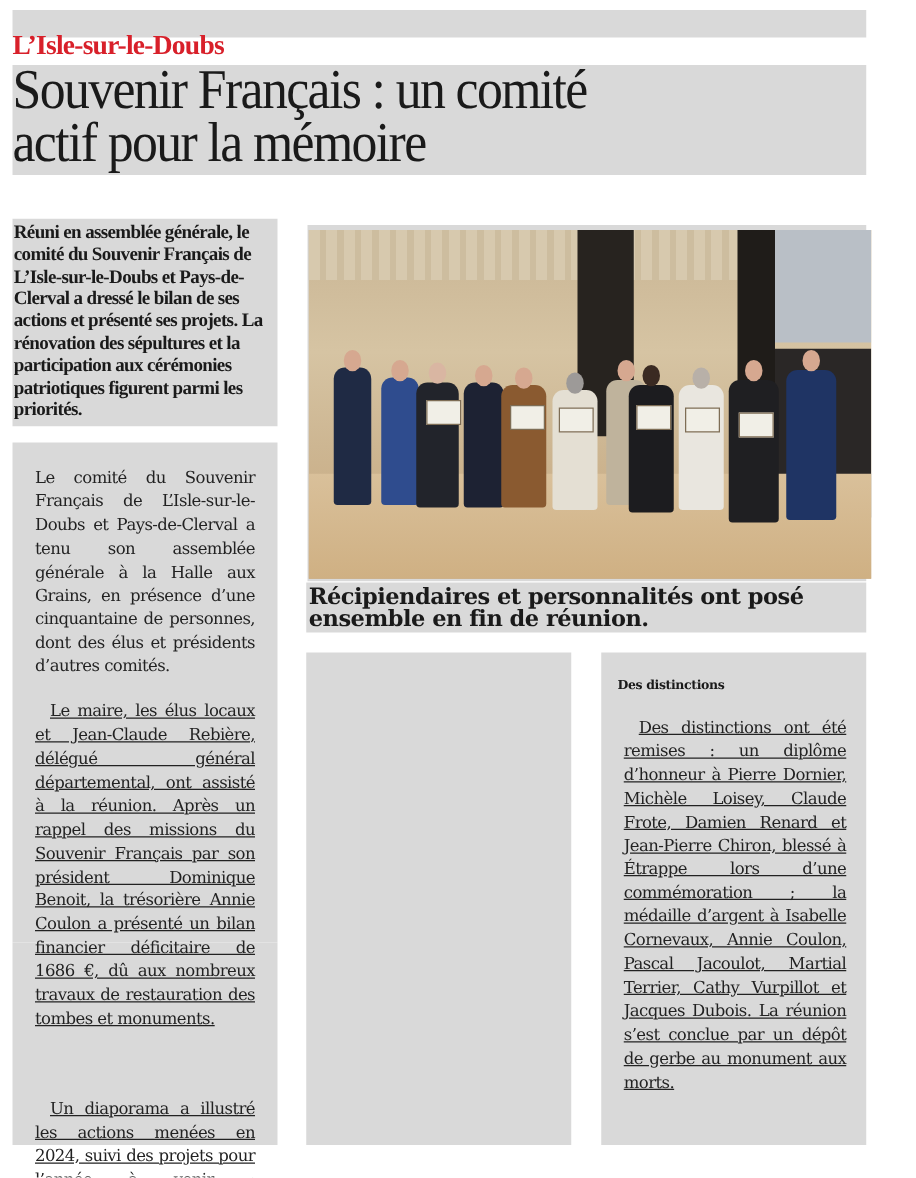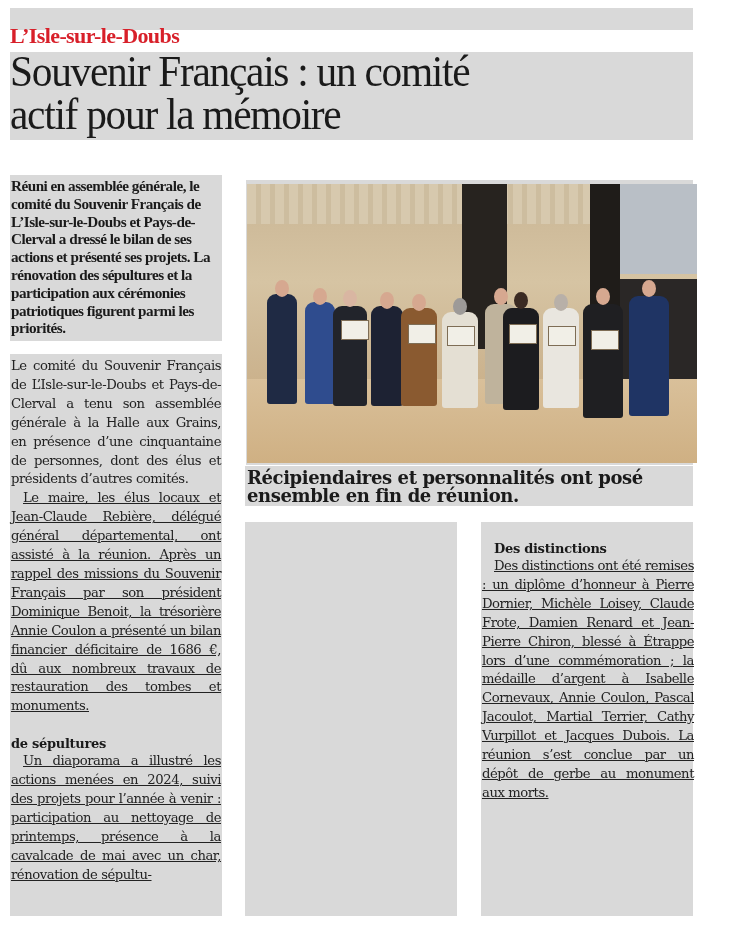--- a/index.html
+++ b/index.html
@@ -70,25 +70,25 @@
     .col {
       position: absolute;
       font-family: "DejaVu Serif", serif;
       font-size: 13.2px;
       line-height: 18.9px;
       letter-spacing: -0.45px;
       color: #222;
       text-align: justify;
       hyphens: manual;
     }
-    .col p { margin: 0; }
+    .col p { margin: 17px; }
     .col p.indent { text-indent: 12px; text-decoration: underline; }
     .col h3 {
       margin: 0;
-      font-size: 13px;
+      font-size: 10px;
       font-weight: bold;
       line-height: 17px;
       letter-spacing: -0.3px;
       color: #1a1a1a;
     }
     .col h3.indent { text-indent: 12px; }
     .box-c1a { position: absolute; left: 10px; top: 354px; width: 212px; height: 400px; }
     .box-c1b { position: absolute; left: 10px; top: 754px; width: 212px; height: 162px; }
     .box-c2 { position: absolute; left: 245px; top: 522px; width: 212px; height: 394px; }
     .box-c3 { position: absolute; left: 481px; top: 522px; width: 212px; height: 394px; }
@@ -237,23 +237,20 @@
   <div class="person" style="left:382px;top:112px;width:40px;height:120px;background:#1f3464;"></div>
   <div class="head" style="left:395px;top:96px;"></div>
 </div>
 
 <p class="caption">Récipiendaires et personnalités ont posé ensemble en fin de réunion.</p>
 
 <div class="col col1">
   <p>Le comité du Souvenir Français de L’Isle-sur-le-Doubs et Pays-de-Clerval a tenu son assemblée générale à la Halle aux Grains, en présence d’une cinquantaine de personnes, dont des élus et présidents d’autres comités.</p>
   <p class="indent">Le maire, les élus locaux et Jean-Claude Rebière, délégué général départemental, ont assisté à la réunion. Après un rappel des missions du Souvenir Français par son président Dominique Benoit, la trésorière Annie Coulon a présenté un bilan financier déficitaire de 1686 €, dû aux nombreux travaux de restauration des tombes et monuments.</p>
   <div class="spacer-sm"></div>
-  <h3>
-    <span>de sépultures</span>
-  </h3>
   <p class="indent">Un diaporama a illustré les actions menées en 2024, suivi des projets pour l’année à venir : participation au nettoyage de printemps, présence à la cavalcade de mai avec un char, rénovation de sépultu-</p>
 </div>
 
 <div class="col col2">
 </div>
 
 <div class="col col3">
   <div class="spacer-md"></div>
   <h3 class="indent">Des distinctions</h3>
   <p class="indent">Des distinctions ont été remises : un diplôme d’honneur à Pierre Dornier, Michèle Loisey, Claude Frote, Damien Renard et Jean-Pierre Chiron, blessé à Étrappe lors d’une commémoration ; la médaille d’argent à Isabelle Cornevaux, Annie Coulon, Pascal Jacoulot, Martial Terrier, Cathy Vurpillot et Jacques Dubois. La réunion s’est conclue par un dépôt de gerbe au monument aux morts.</p>

